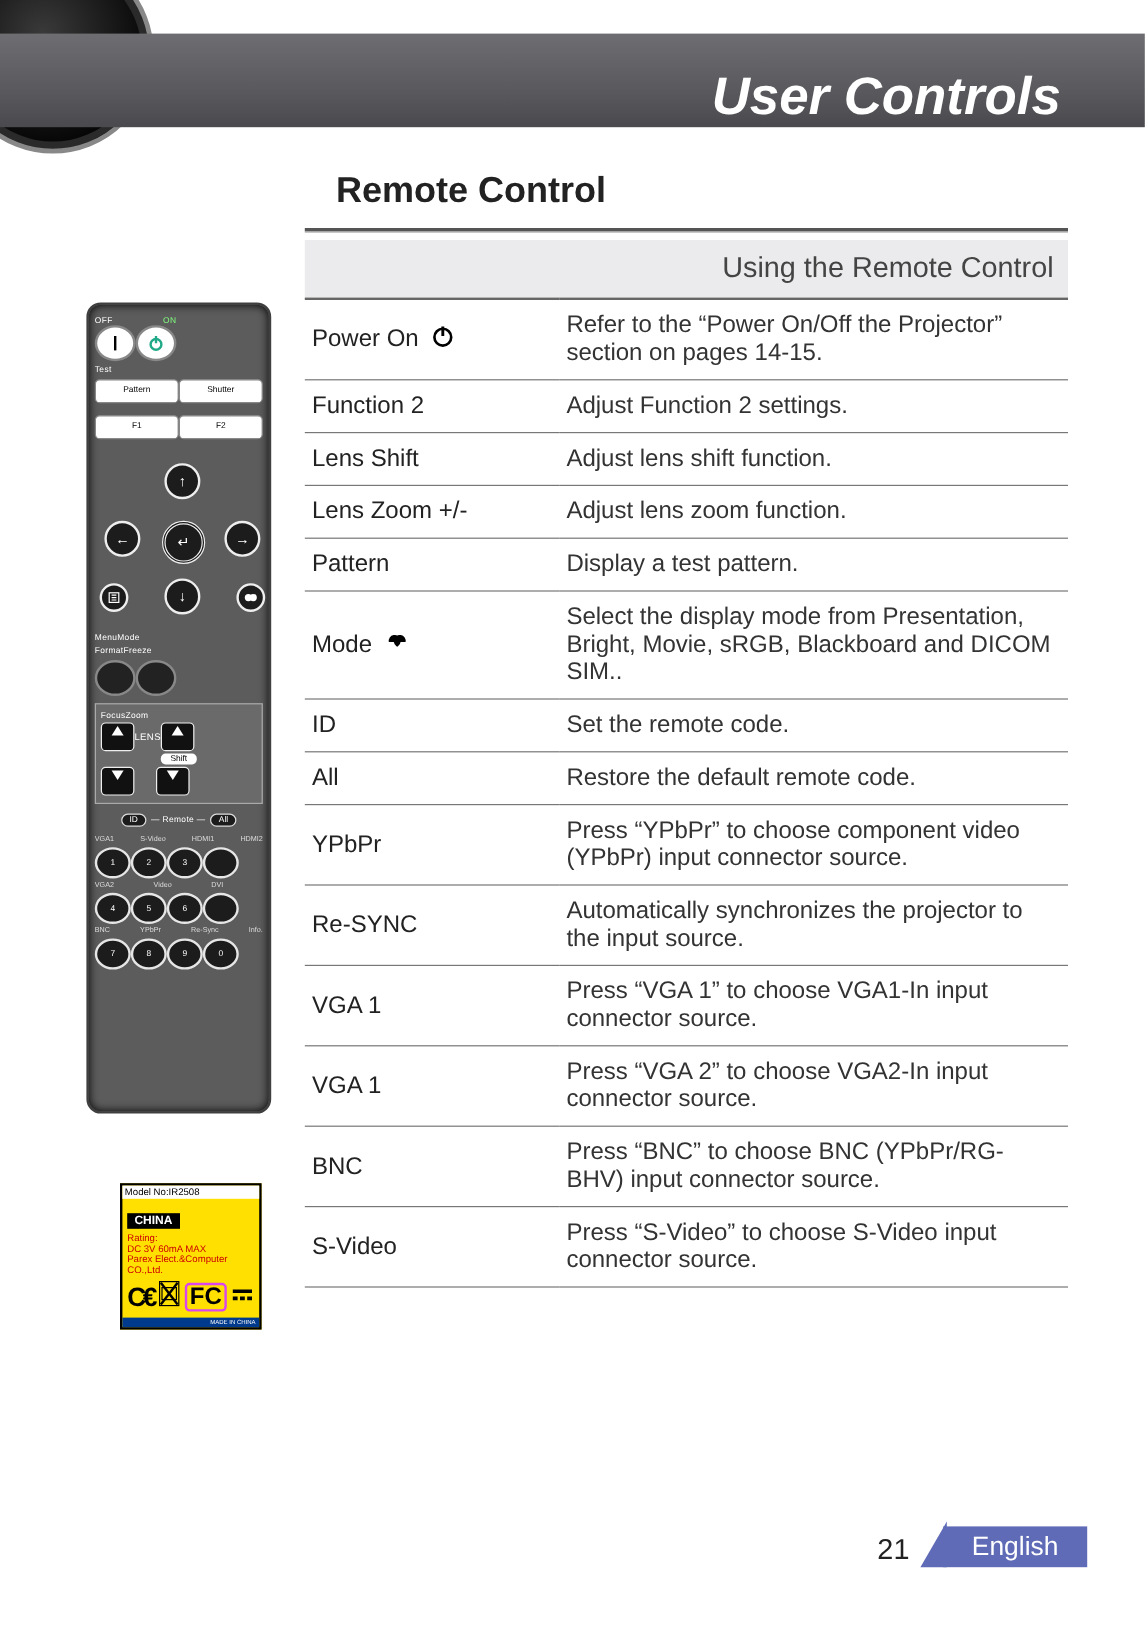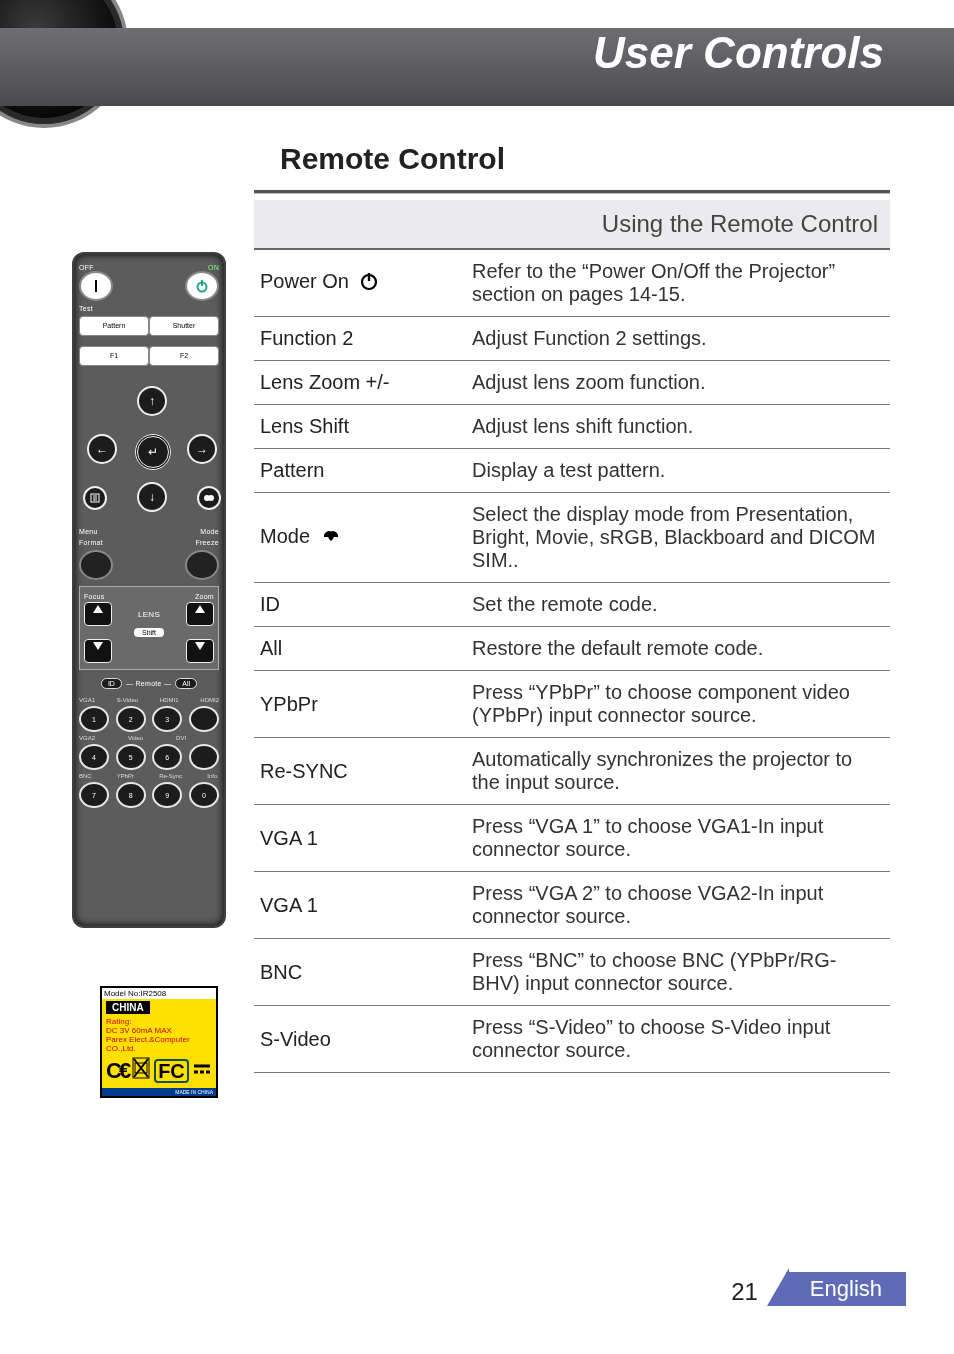--- a/index.html
+++ b/index.html
@@ -16,21 +16,21 @@
 
   
   .banner {
     position: absolute;
     top: 28px;
     left: 0;
     width: 100%;
     height: 78px;
     background: linear-gradient(#6e6e72, #5a5a5e 60%, #4a4a4e);
     display: flex;
-    align-items: flex-start;
+    align-items: flex-end;
     justify-content: flex-end;
     padding-right: 70px;
     box-sizing: border-box;
   }
   .banner-title {
     color: #fff;
     font-style: italic;
     font-weight: bold;
     font-size: 44px;
   }
@@ -114,21 +114,20 @@
     border: 2px solid #3f3f3f;
     border-radius: 12px;
     box-shadow: inset 0 0 8px #000;
     color: #fff;
     font-size: 8px;
     padding: 6px 5px;
     box-sizing: border-box;
   }
   .remote .row {
     display: flex;
-    justify-content: space-between;
     align-items: center;
     margin: 4px 0;
   }
   .remote .lbl {
     font-size: 7px;
     letter-spacing: 0.3px;
   }
   .rbtn {
     background: #fff;
     color: #000;
@@ -247,21 +246,21 @@
     box-sizing: border-box;
     font-size: 8px;
     color: #c00;
     text-align: left;
   }
   .notice .model {
     color: #000;
     background: #fff;
     font-size: 8px;
     padding: 1px 2px;
-    margin: -4px -4px 2px -4px;
+    margin: -4px -4px 12px -4px;
   }
   .notice .hdr {
     display: inline-block;
     background: #000;
     color: #fff;
     padding: 1px 6px;
     font-weight: bold;
     font-size: 10px;
     margin-bottom: 3px;
   }
@@ -347,26 +346,26 @@
             </svg>
         </span>
       </td>
       <td>Refer to the “Power On/Off the Projector” section on pages 14-15.</td>
     </tr>
     <tr>
         <td class="key">Function 2</td>
         <td>Adjust Function 2 settings.</td>
       </tr>
     <tr>
+        <td class="key">Lens Shift</td>
+        <td>Adjust lens shift function.</td>
+      </tr>
+    <tr>
         <td class="key">Lens Zoom +/-</td>
         <td>Adjust lens zoom function.</td>
-      </tr>
-    <tr>
-        <td class="key">Lens Shift</td>
-        <td>Adjust lens shift function.</td>
       </tr>
     <tr>
         <td class="key">Pattern</td>
         <td>Display a test pattern.</td>
       </tr>
     <tr>
       <td class="key">
         <span>Mode</span>
         <span class="key-icon">
           <svg width="22" height="16" viewBox="0 0 22 16">
@@ -552,21 +551,21 @@
   <div class="icons">
     <span style="font-weight:bold;font-size:22px;letter-spacing:-3px">C€</span>
     <span>
       <svg width="18" height="22" viewBox="0 0 18 22">
           <rect x="1" y="1" width="16" height="20" fill="none" stroke="#000" stroke-width="1"></rect>
           <line x1="2" y1="2" x2="16" y2="20" stroke="#000" stroke-width="2"></line>
           <line x1="16" y1="2" x2="2" y2="20" stroke="#000" stroke-width="2"></line>
           <rect x="3" y="6" width="12" height="10" fill="none" stroke="#000"></rect>
         </svg>
     </span>
-    <span style="font-weight:bold;font-size:20px;border:2px solid #14532d;border-radius:4px;padding:0 2px;line-height:1">FC</span>
+    <span style="font-weight:bold;font-size:20px;border:2px solid #d946ef;border-radius:4px;padding:0 2px;line-height:1">FC</span>
     <span>
       <svg width="18" height="14" viewBox="0 0 18 14">
           <line x1="1" y1="4" x2="17" y2="4" stroke="#000" stroke-width="3"></line>
           <line x1="1" y1="10" x2="5" y2="10" stroke="#000" stroke-width="3"></line>
           <line x1="7" y1="10" x2="11" y2="10" stroke="#000" stroke-width="3"></line>
           <line x1="13" y1="10" x2="17" y2="10" stroke="#000" stroke-width="3"></line>
         </svg>
     </span>
   </div>
   <div class="made-in">MADE IN CHINA</div>

